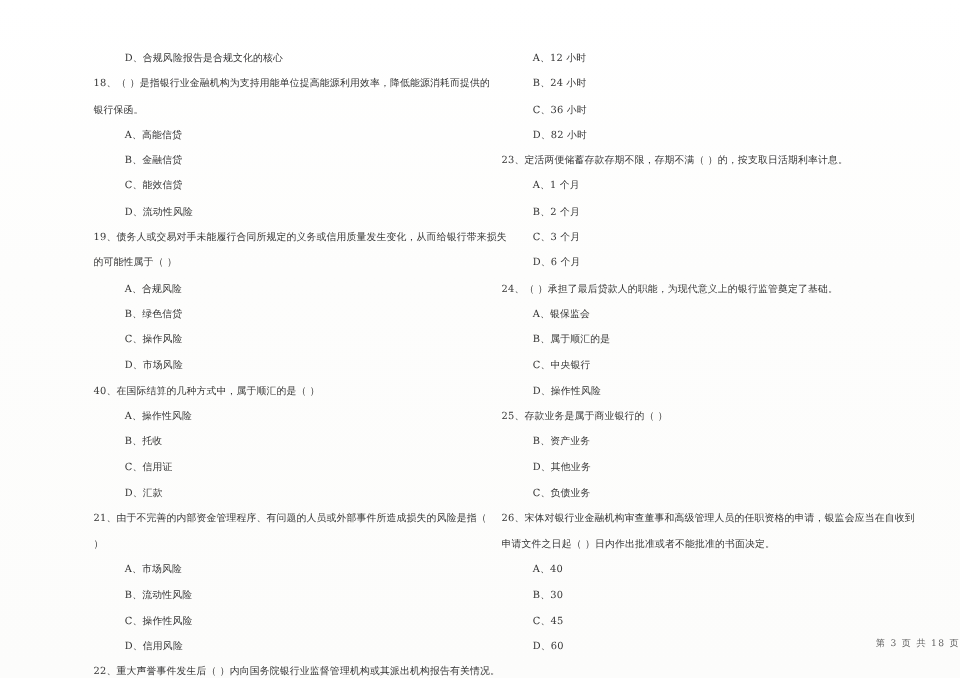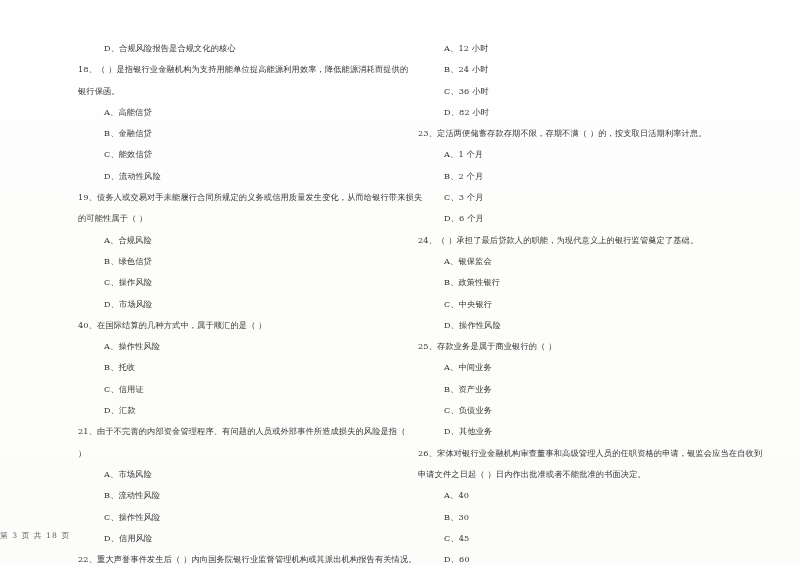--- a/index.html
+++ b/index.html
@@ -47,21 +47,21 @@
   }
   .q      { text-indent: 0; }
   .cont   { text-indent: 0; }
   .opt    { padding-left: 26px; }
 
   .footer {
     position: absolute;
     left: 0;
     right: 0;
     top: 531px;
-    text-align: left;
+    text-align: right;
     font-size: 7.6px;
     letter-spacing: 1.1px;
     color: #3a3a3a;
     filter: blur(0.25px);
     opacity: 0.8;
   }
 </style>
 </head>
 <body>
 
@@ -100,28 +100,27 @@
       <div class="line opt">B、24 小时</div>
       <div class="line opt">C、36 小时</div>
       <div class="line opt">D、82 小时</div>
       <div class="line q">23、定活两便储蓄存款存期不限，存期不满（      ）的，按支取日活期利率计息。</div>
       <div class="line opt">A、1 个月</div>
       <div class="line opt">B、2 个月</div>
       <div class="line opt">C、3 个月</div>
       <div class="line opt">D、6 个月</div>
       <div class="line q">24、（      ）承担了最后贷款人的职能，为现代意义上的银行监管奠定了基础。</div>
       <div class="line opt">A、银保监会</div>
-      <div class="line opt">B、政策性银行</div>
+      <div class="line opt">B、属于顺汇的是</div>
       <div class="line opt">C、中央银行</div>
       <div class="line opt">D、操作性风险</div>
       <div class="line q">25、存款业务是属于商业银行的（      ）</div>
-      <div class="line opt">A、中间业务</div>
       <div class="line opt">B、资产业务</div>
+      <div class="line opt">D、其他业务</div>
       <div class="line opt">C、负债业务</div>
-      <div class="line opt">D、其他业务</div>
       <div class="line q">26、宋体对银行业金融机构审查董事和高级管理人员的任职资格的申请，银监会应当在自收到</div>
       <div class="line cont">申请文件之日起（      ）日内作出批准或者不能批准的书面决定。</div>
       <div class="line opt">A、40</div>
       <div class="line opt">B、30</div>
       <div class="line opt">C、45</div>
       <div class="line opt">D、60</div>
     </div>
 
   <div class="footer">第 3 页 共 18 页</div>
 </div>

